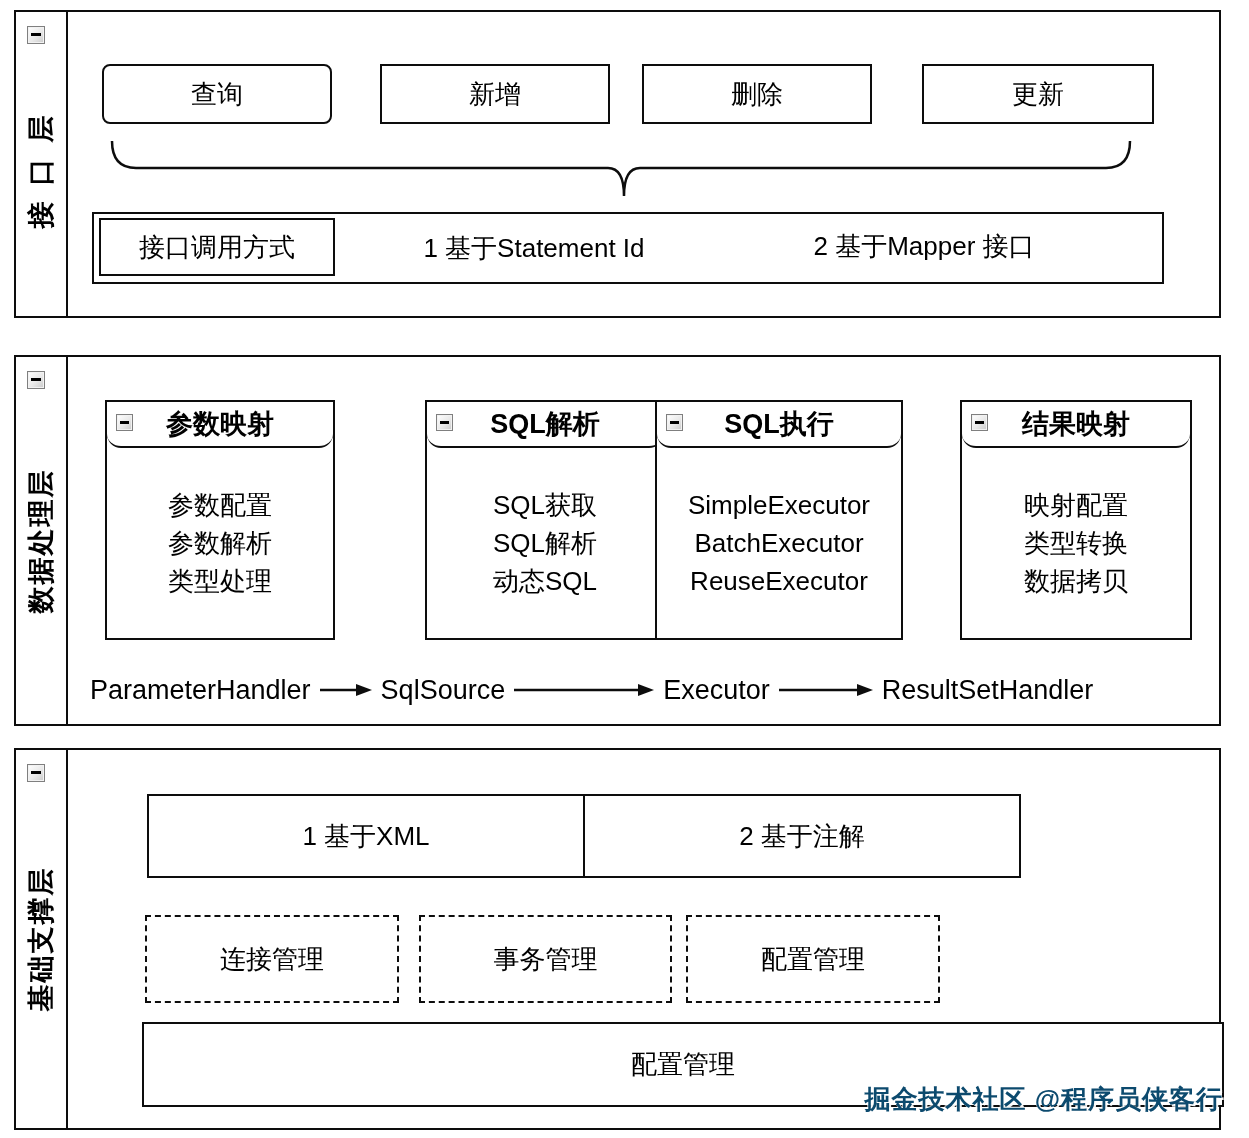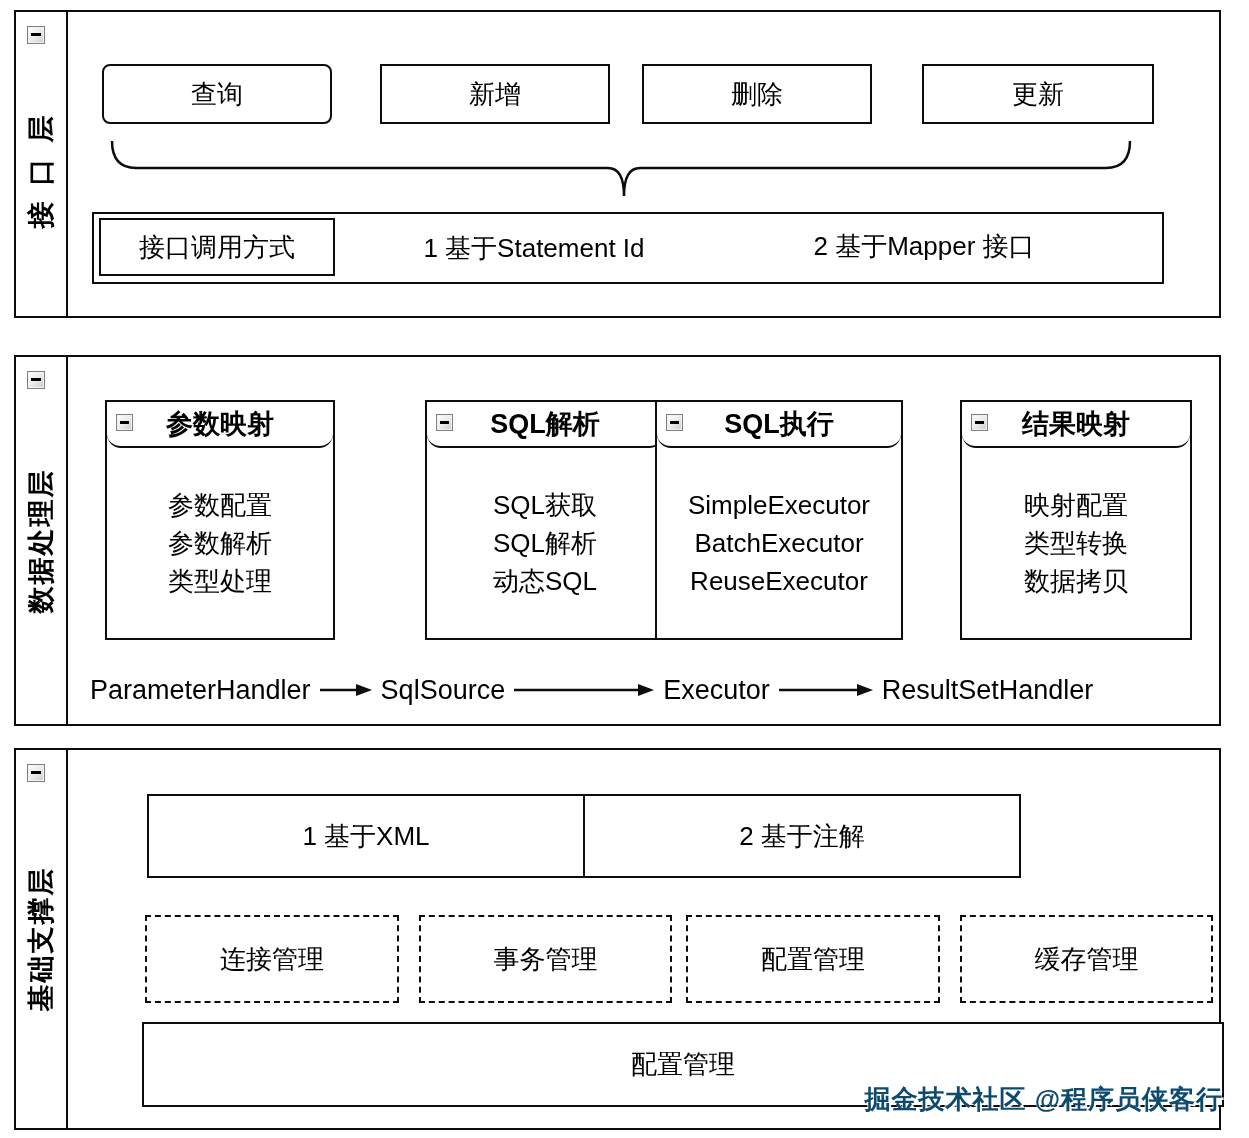--- a/index.html
+++ b/index.html
@@ -185,23 +185,20 @@
 
     <div class="dashed" style="left:129px;width:254px;">
         <span>连接管理</span>
       </div>
     <div class="dashed" style="left:403px;width:253px;">
         <span>事务管理</span>
       </div>
     <div class="dashed" style="left:670px;width:254px;">
         <span>配置管理</span>
       </div>
-    <div class="dashed" style="left:944px;width:253px;">
-        <span>缓存管理</span>
-      </div>
 
     <div class="bottom-box">
         <span>配置管理</span>
       </div>
   </div>
 
   <div class="watermark">掘金技术社区 @程序员侠客行</div>
 </div>
 
 </body></html>

